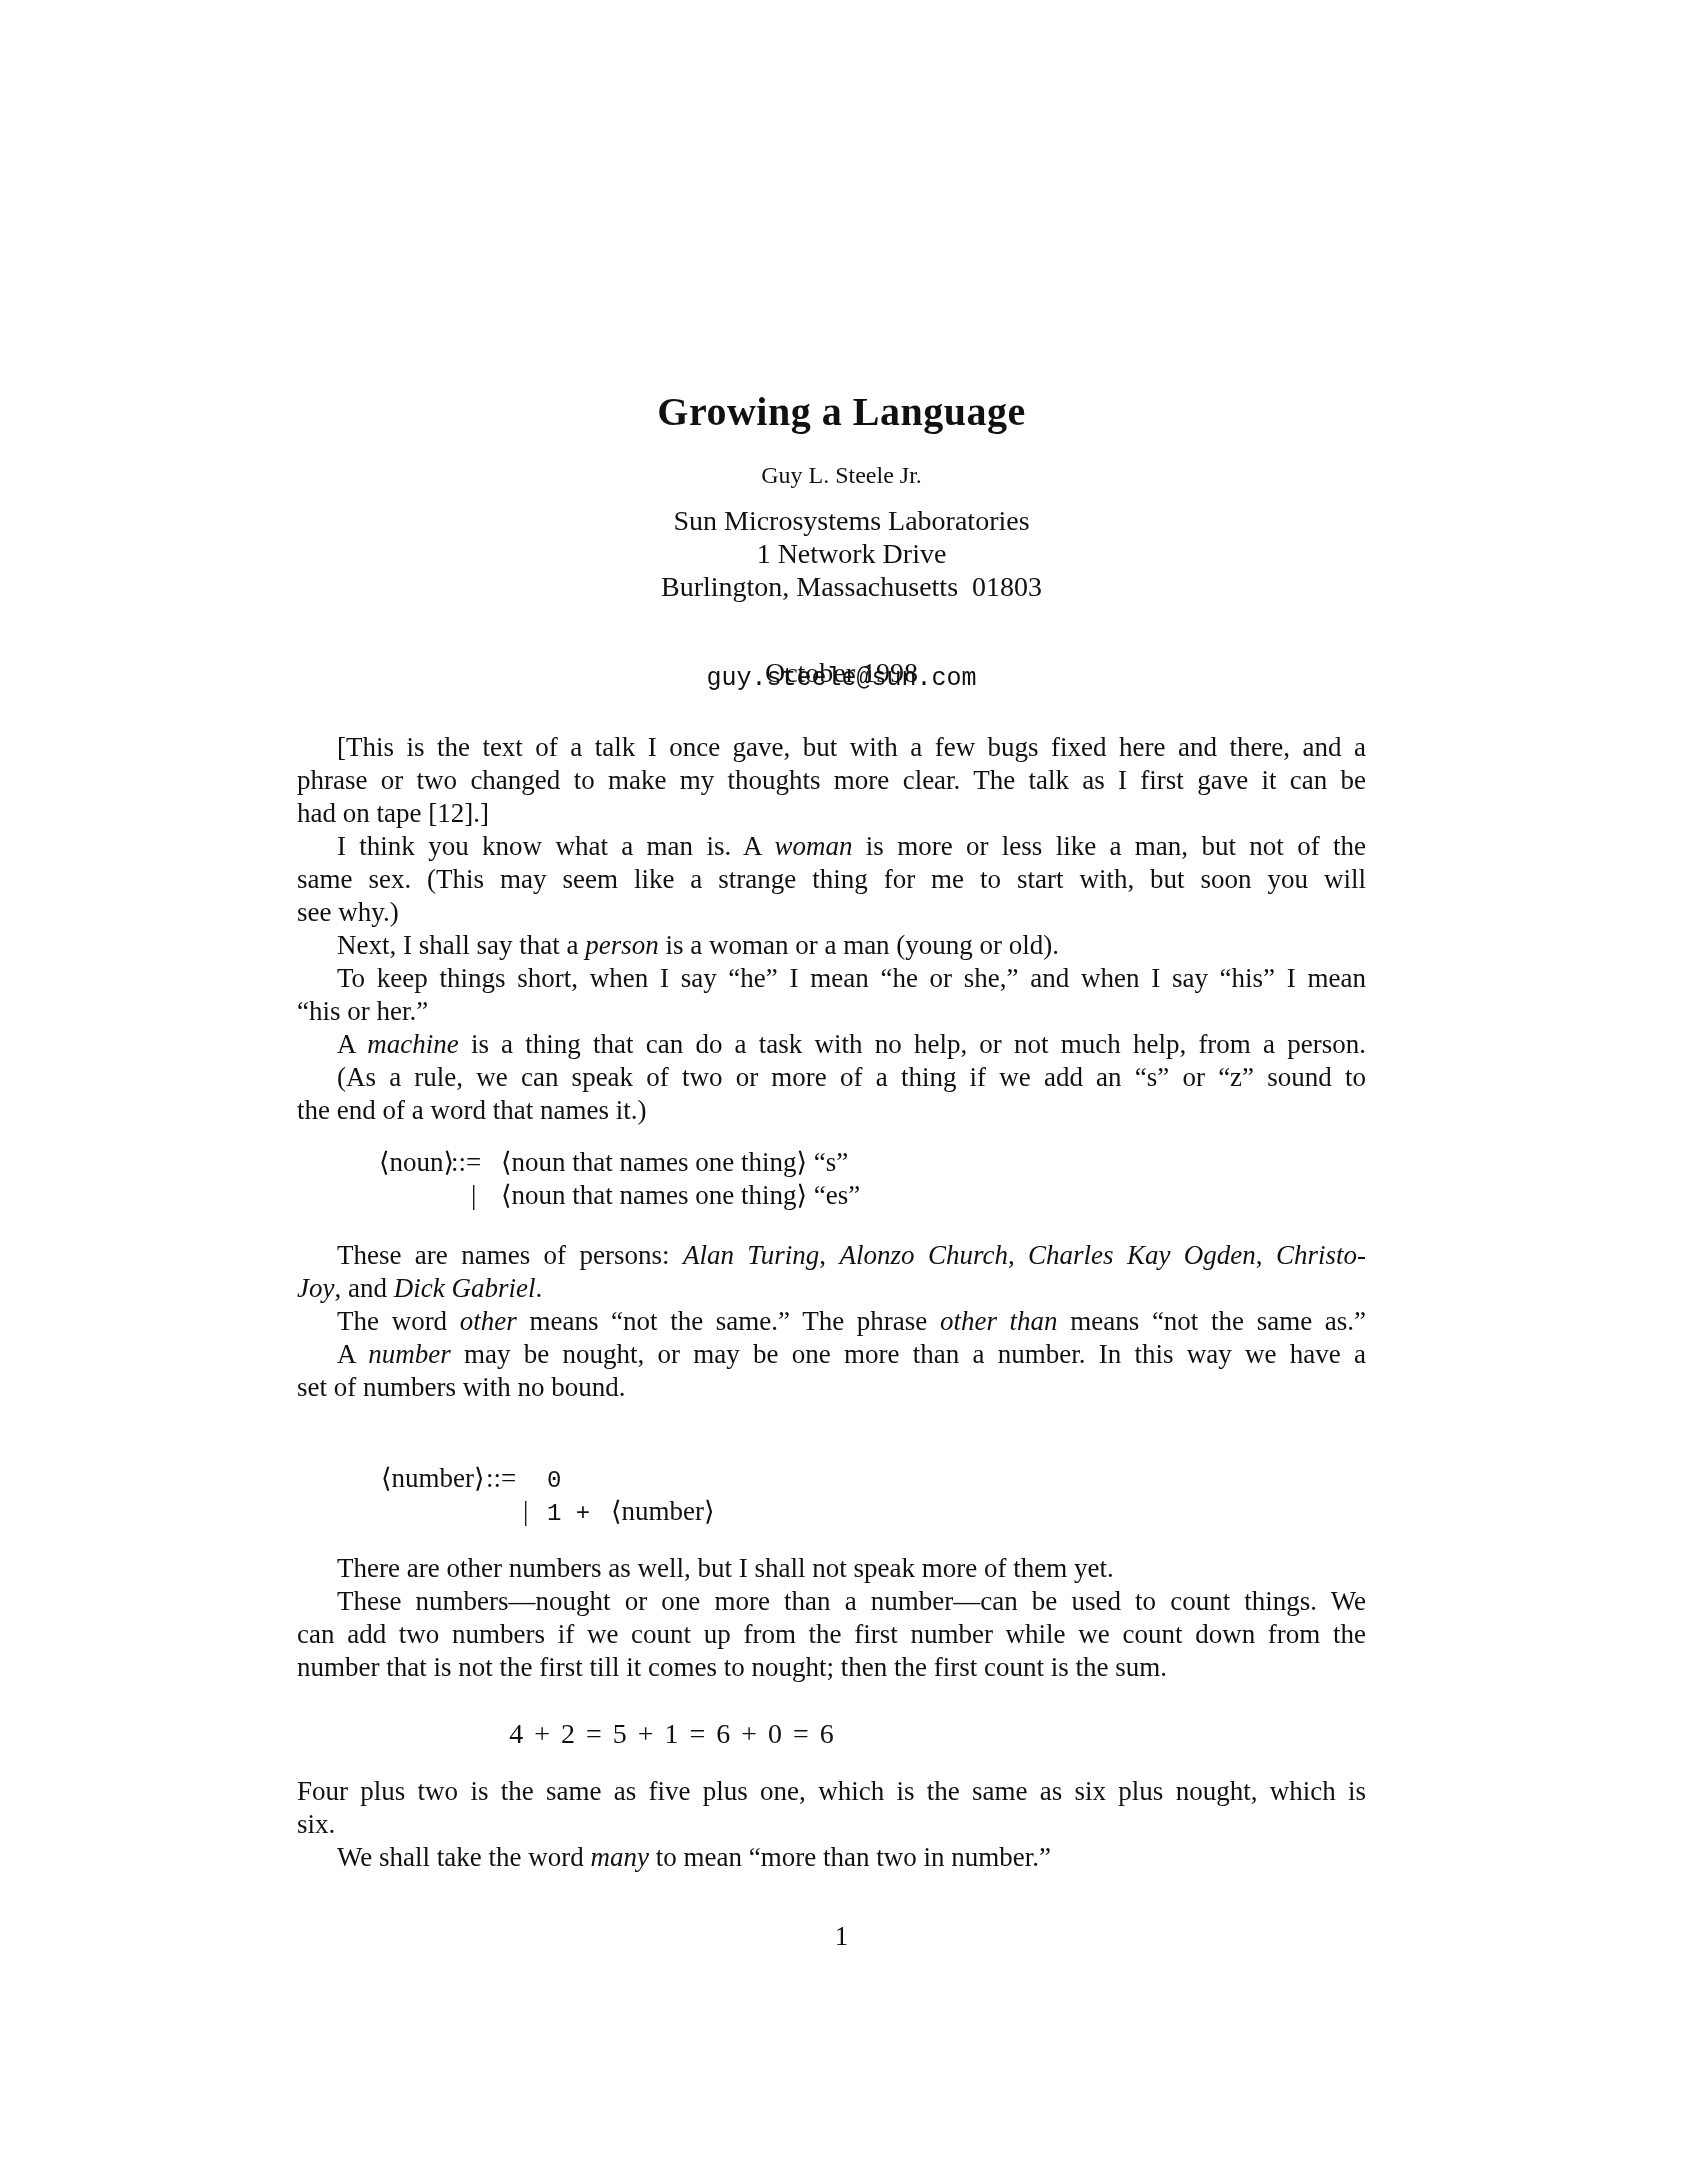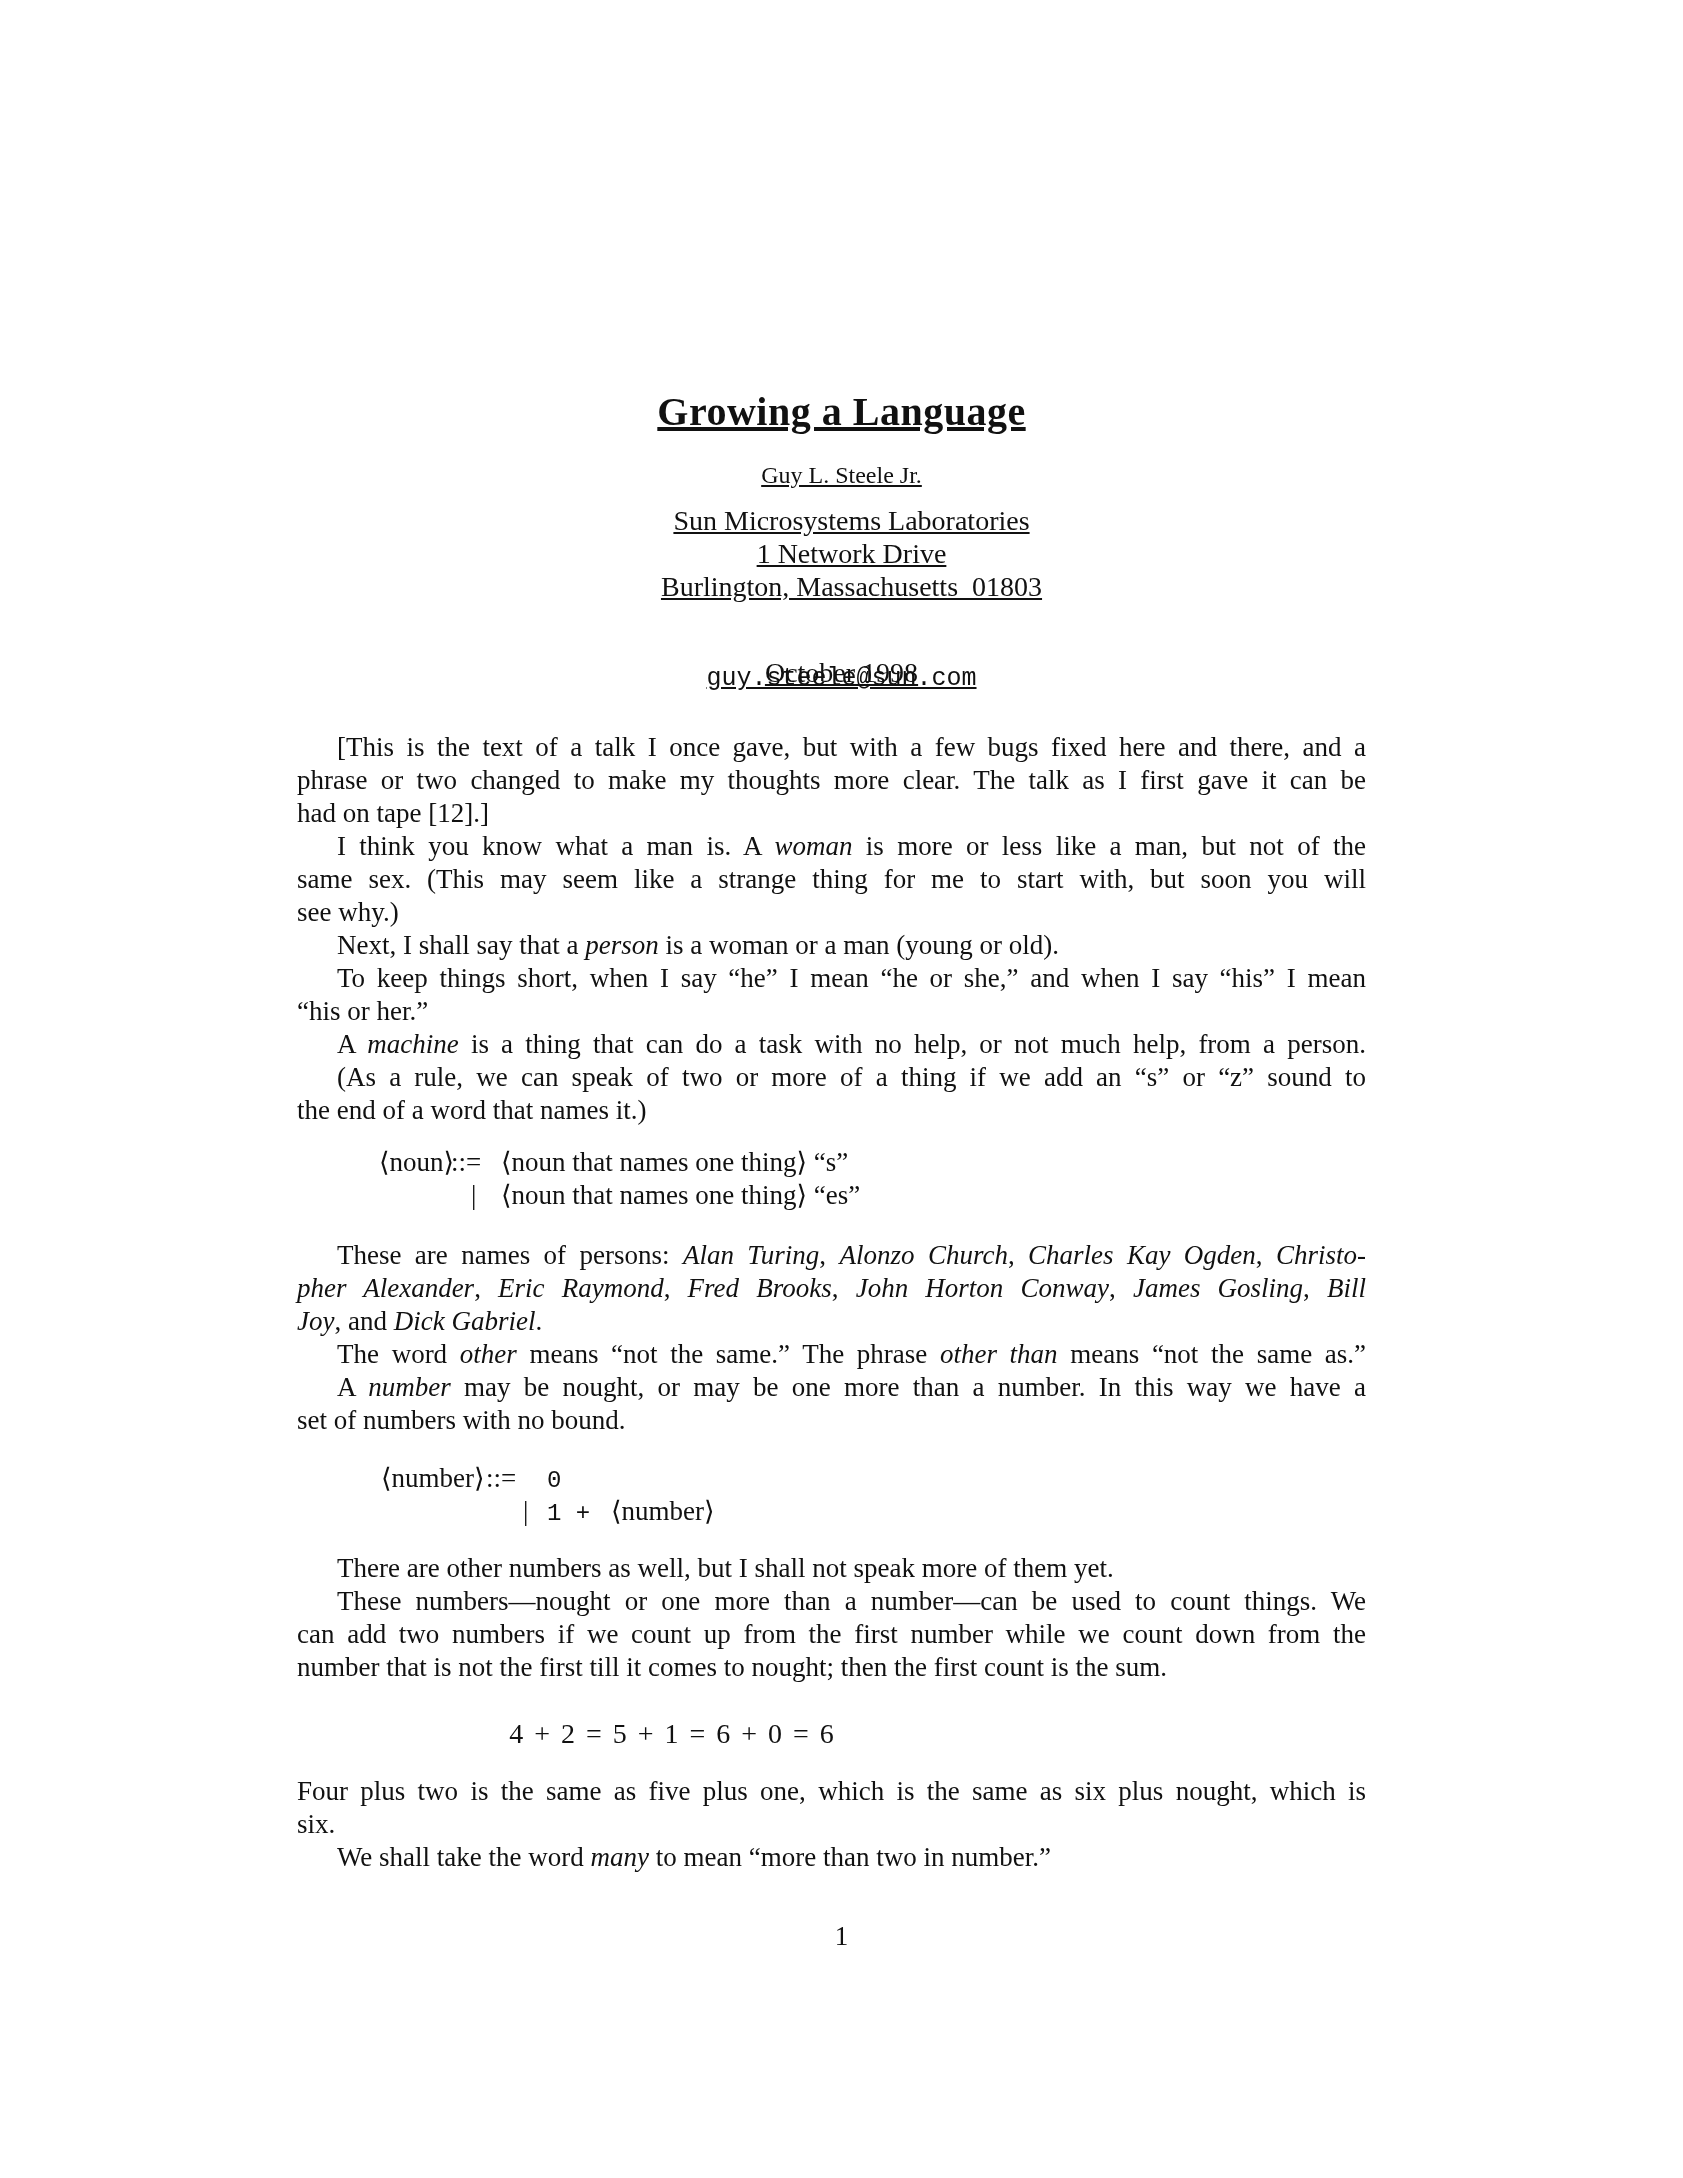--- a/index.html
+++ b/index.html
@@ -1,19 +1,19 @@
 <!DOCTYPE html>
 <html><head>
 <meta charset="utf-8">
 <style>
   html, body { margin: 0; padding: 0; background: #ffffff; }
   body { width: 1683px; height: 2178px; position: relative; overflow: hidden;
          font-family: "Liberation Serif", "DejaVu Serif", serif; color: #111; }
   .page { position: absolute; left: 0; top: 0; width: 1683px; height: 2178px; background: #fff; }
-  .center { position: absolute; left: 0; width: 1683px; text-align: center; text-decoration: underline; }
+  .center { position: absolute; left: 0; width: 1683px; text-align: center; }
   .title { top: 388px; font-size: 40px; font-weight: bold; letter-spacing: 0.5px; }
   .author { top: 462px; font-size: 24px; }
   .affil { top: 504px; font-size: 28px; line-height: 33px; padding-left: 10px; }
   .affil div { height: 33px; }
   .email { top: 616px; font-size: 25px; font-family: "Liberation Mono", "DejaVu Sans Mono", monospace; margin-top: 48px; }
   .date { top: 657px; font-size: 28px; }
 
   .body { position: absolute; left: 297px; width: 1069px; font-size: 27px; line-height: 33px; }
   .line { display: block; white-space: nowrap; text-align-last: justify; }
   .line.last { text-align-last: left; }
@@ -78,21 +78,20 @@
     </div>
     <div class="g-row">
       <span class="g-cell" style="left:92px">|</span>
       <span class="g-cell" style="left:122px">⟨noun that names one thing⟩ “es”</span>
     </div>
   </div>
 
   <div class="body" style="top:1239px">
     <div>
       <span class="line ind"><span>These are names of persons: </span><em>Alan Turing</em>, <em>Alonzo Church</em>, <em>Charles Kay Ogden</em>, <em>Christo-</em></span>
-      <span class="line"><em>pher Alexander</em>, <em>Eric Raymond</em>, <em>Fred Brooks</em>, <em>John Horton Conway</em>, <em>James Gosling</em>, <em>Bill</em></span>
       <span class="line last"><em>Joy</em><span>, and </span><em>Dick Gabriel</em><span>.</span></span>
     </div>
     <div>
       <span class="line ind"><span>The word </span><em>other</em><span> means “not the same.” The phrase </span><em>other than</em><span> means “not the same as.”</span></span>
     </div>
     <div>
       <span class="line ind"><span>A </span><em>number</em><span> may be nought, or may be one more than a number. In this way we have a</span></span>
       <span class="line last">set of numbers with no bound.</span>
     </div>
   </div>

